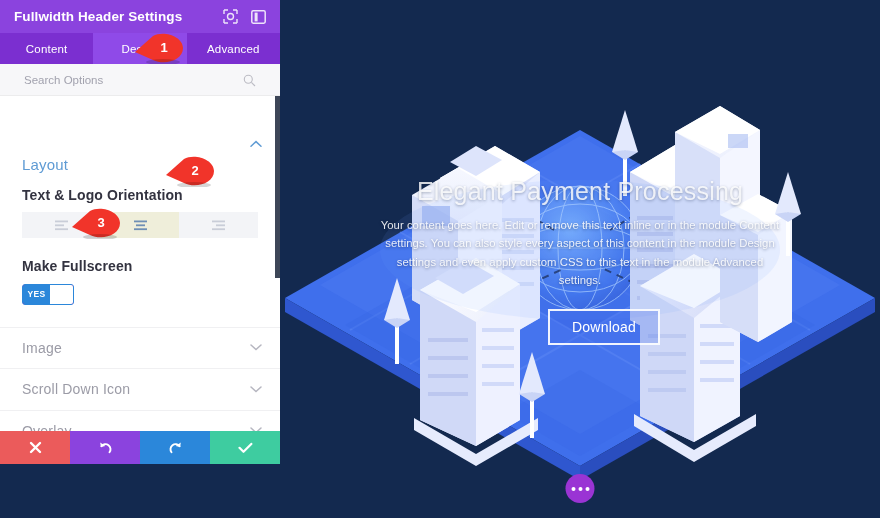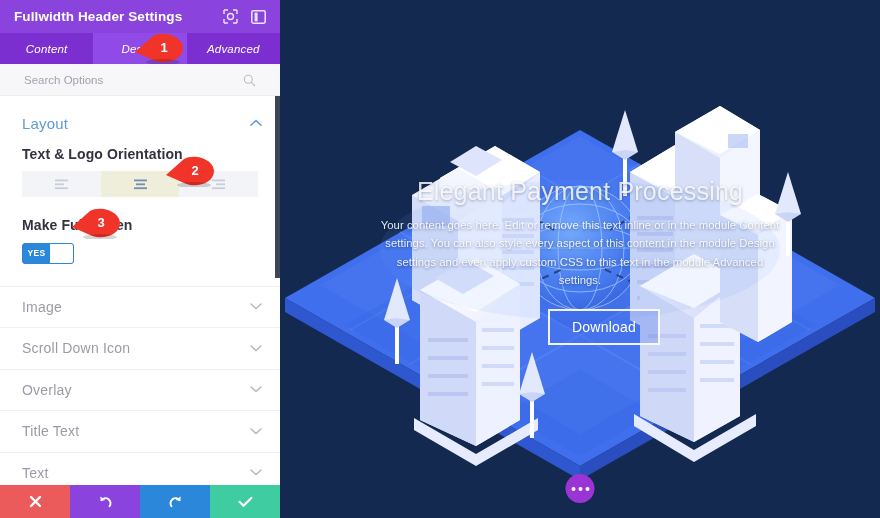--- a/index.html
+++ b/index.html
@@ -5,21 +5,21 @@
   * { box-sizing: border-box; margin: 0; padding: 0; }
   html, body {
     width: 880px; height: 518px; overflow: hidden;
     font-family: "Liberation Sans", sans-serif;
     background: #13294f;
   }
   .app { position: relative; width: 880px; height: 518px; display: flex; }
 
   
   .sidebar {
-    position: relative; width: 280px; height: 518px;
+    position: relative; width: 280px; height: 464px;
     background: #ffffff; display: flex; flex-direction: column;
     z-index: 20; overflow: hidden;
   }
   .sb-titlebar {
     height: 33px; background: #8B43DE;
     display: flex; align-items: center; padding: 0 14px;
     flex: 0 0 33px;
   }
   .sb-title {
     color: #fff; font-size: 13.5px; font-weight: bold;
@@ -33,21 +33,20 @@
   .tb-icon svg { display: block; }
 
   .sb-tabs {
     height: 31px; flex: 0 0 31px; display: flex;
     background: #7B2FD0;
   }
   .sb-tab {
     flex: 1; display: flex; align-items: center; justify-content: center;
     color: #fff; font-size: 11.5px; letter-spacing: .2px;
     cursor: pointer;
-    font-style: italic;
   }
   .sb-tab.active { background: #8F4AE8; }
 
   .sb-search {
     height: 32px; flex: 0 0 32px; background: #f7f7f9;
     display: flex; align-items: center; padding: 0 24px;
     border-bottom: 1px solid #ececed;
   }
   .sb-search input {
     flex: 1; border: 0; outline: 0; background: transparent;
@@ -60,21 +59,21 @@
   .sb-scroll {
     flex: 1; overflow: hidden; position: relative; background: #fff;
   }
 
   
   .sec-open-head {
     padding: 19px 18px 14px 22px; display: flex;
     align-items: center; justify-content: space-between;
   }
   .sec-open-title {
-    color: #5f9bd4; font-size: 15px; letter-spacing: .2px;
+    color: #5f9bd4; font-size: 15px; letter-spacing: .2px; margin-top: 41px;
   }
   .chev { color: #5f9bd4; font-size: 11px; line-height: 1; }
   .chev.grey { color: #b6b6c0; }
 
   .field { padding: 0 22px; }
   .field-label {
     font-size: 14px; color: #333340; font-weight: bold;
     margin-bottom: 9px; letter-spacing: .1px;
   }
 

